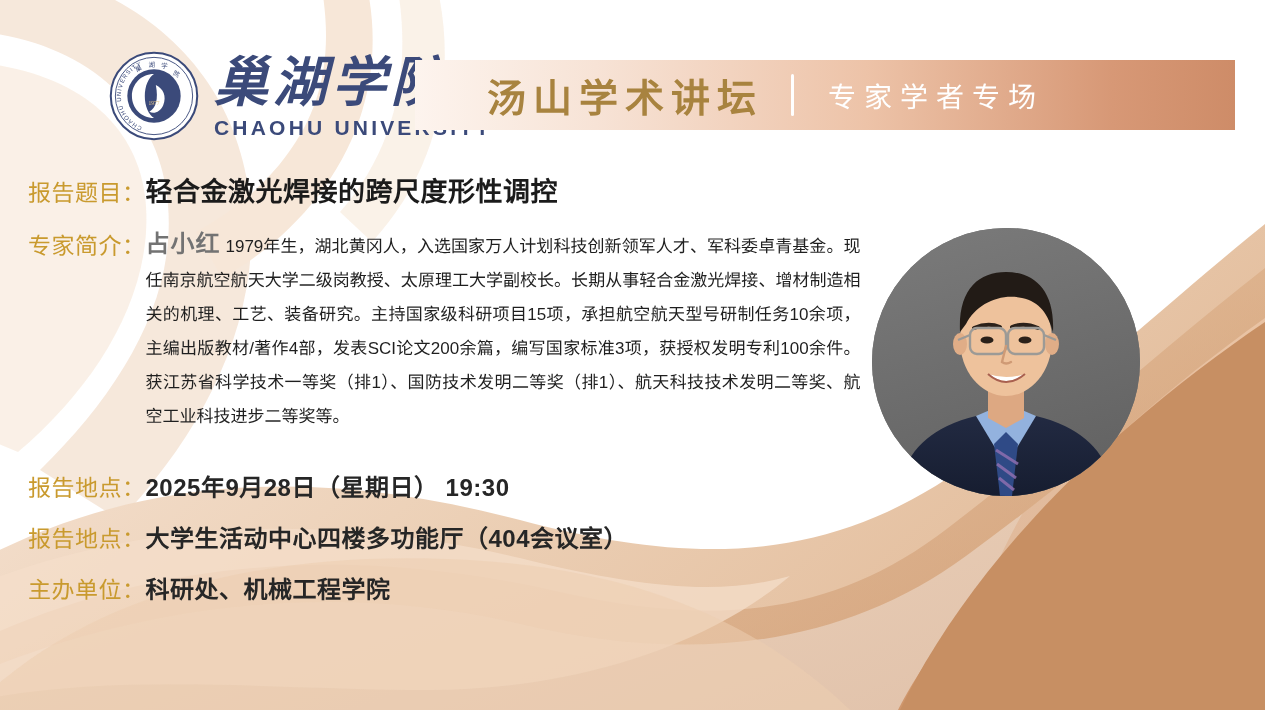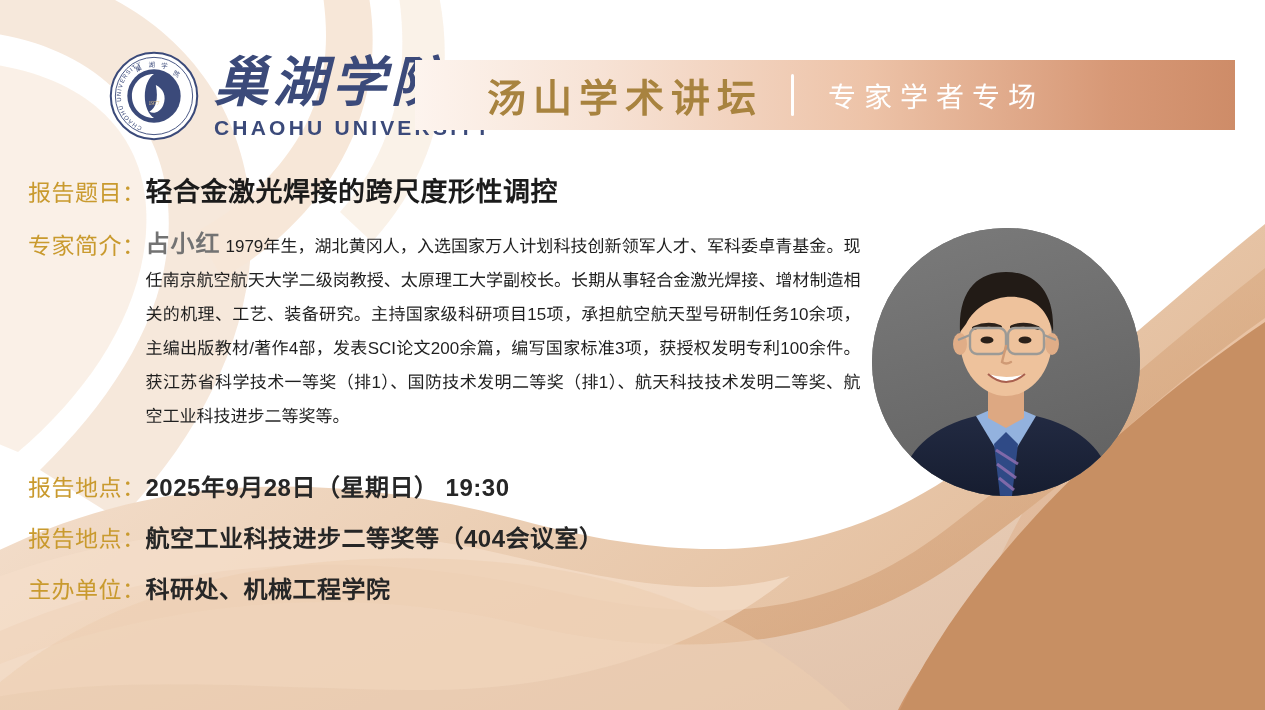--- a/index.html
+++ b/index.html
@@ -286,21 +286,21 @@
       </div>
     </div>
 
     <div class="row row-meta spacer-time">
       <span class="label">报告地点：</span>
       <span class="meta-value">2025年9月28日（星期日） 19:30</span>
     </div>
 
     <div class="row row-meta">
       <span class="label">报告地点：</span>
-      <span class="meta-value">航空工业科技进步二等奖等（404会议室）</span>
+      <span class="meta-value">大学生活动中心四楼多功能厅（404会议室）</span>
     </div>
 
     <div class="row row-meta">
       <span class="label">主办单位：</span>
       <span class="meta-value">科研处、机械工程学院</span>
     </div>
   </div>
 
   <div class="portrait">
     <svg viewBox="0 0 268 268" width="268" height="268">

